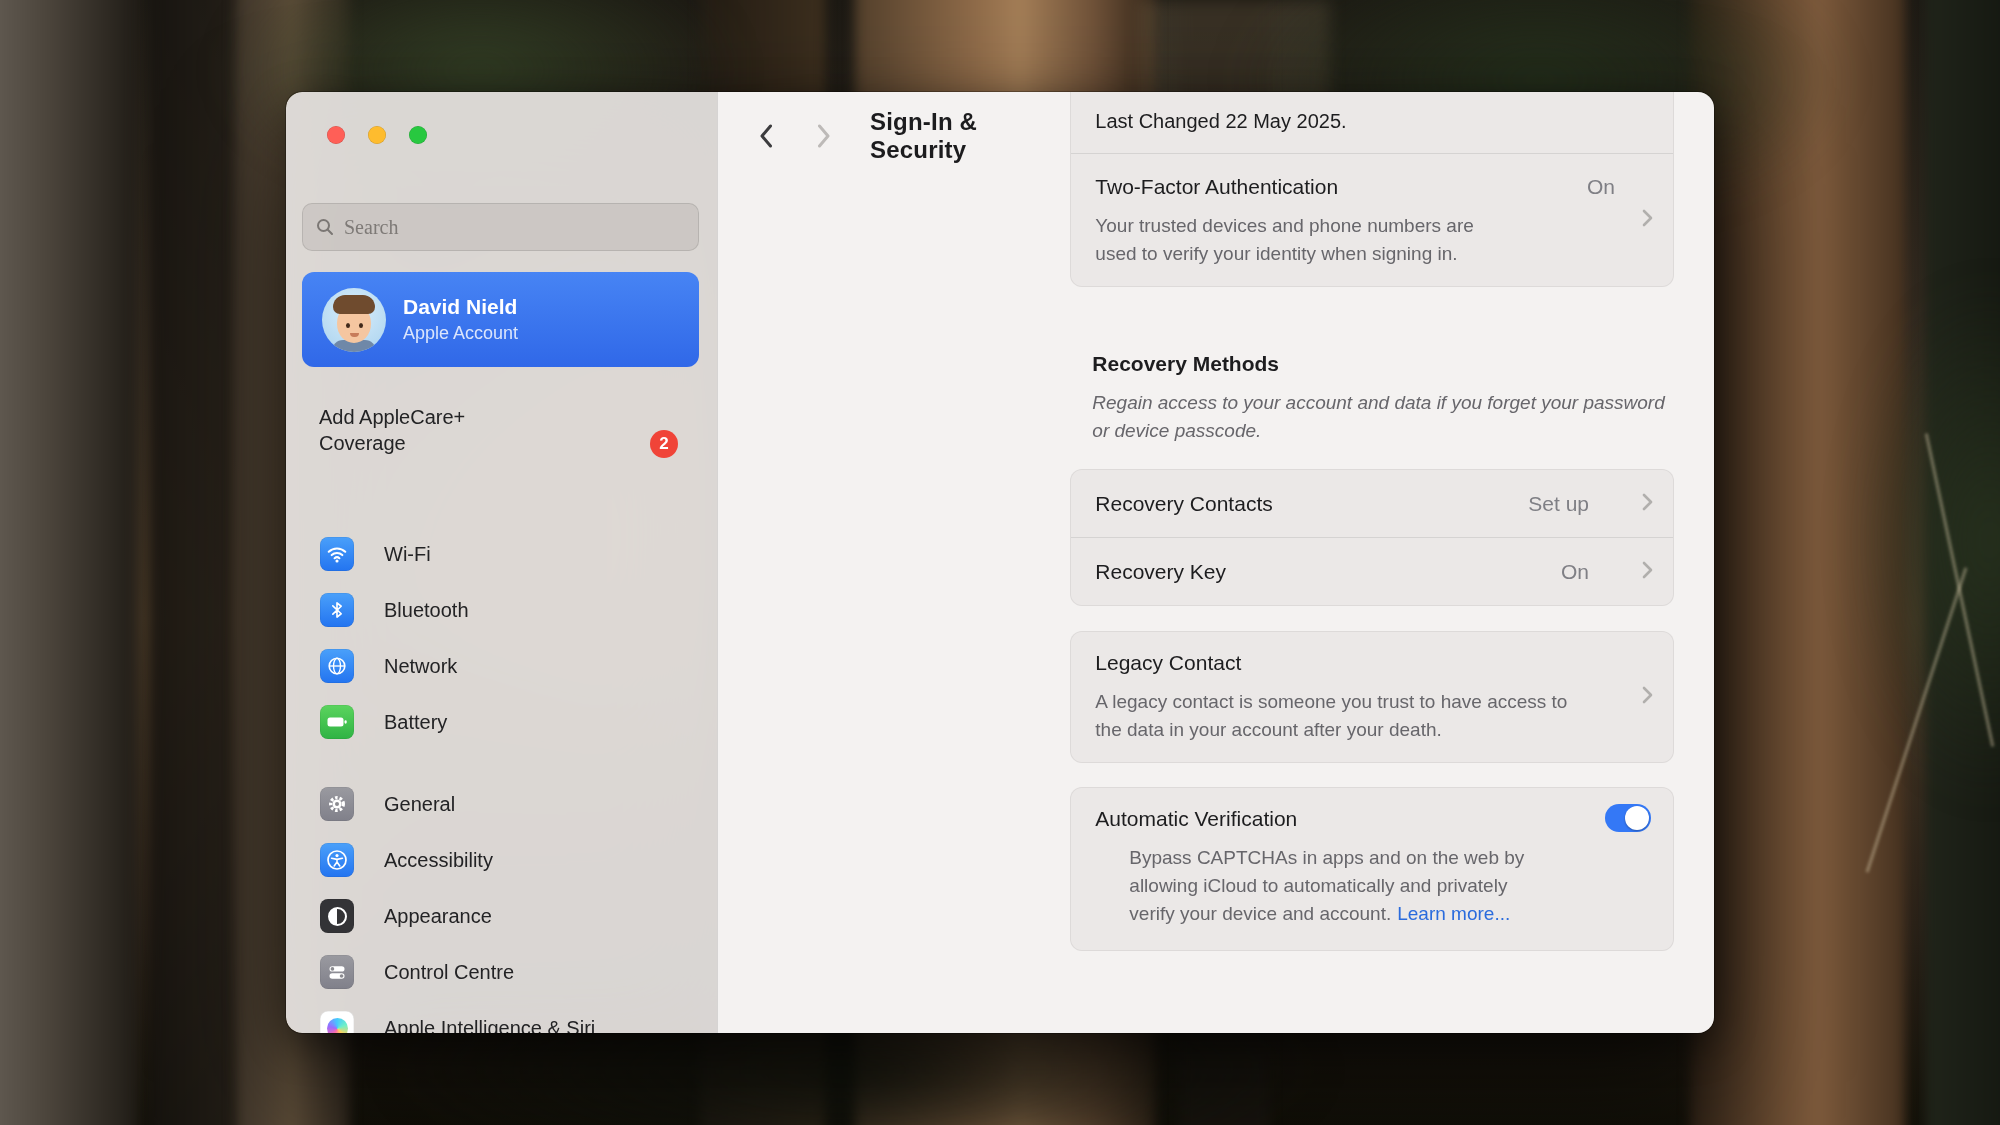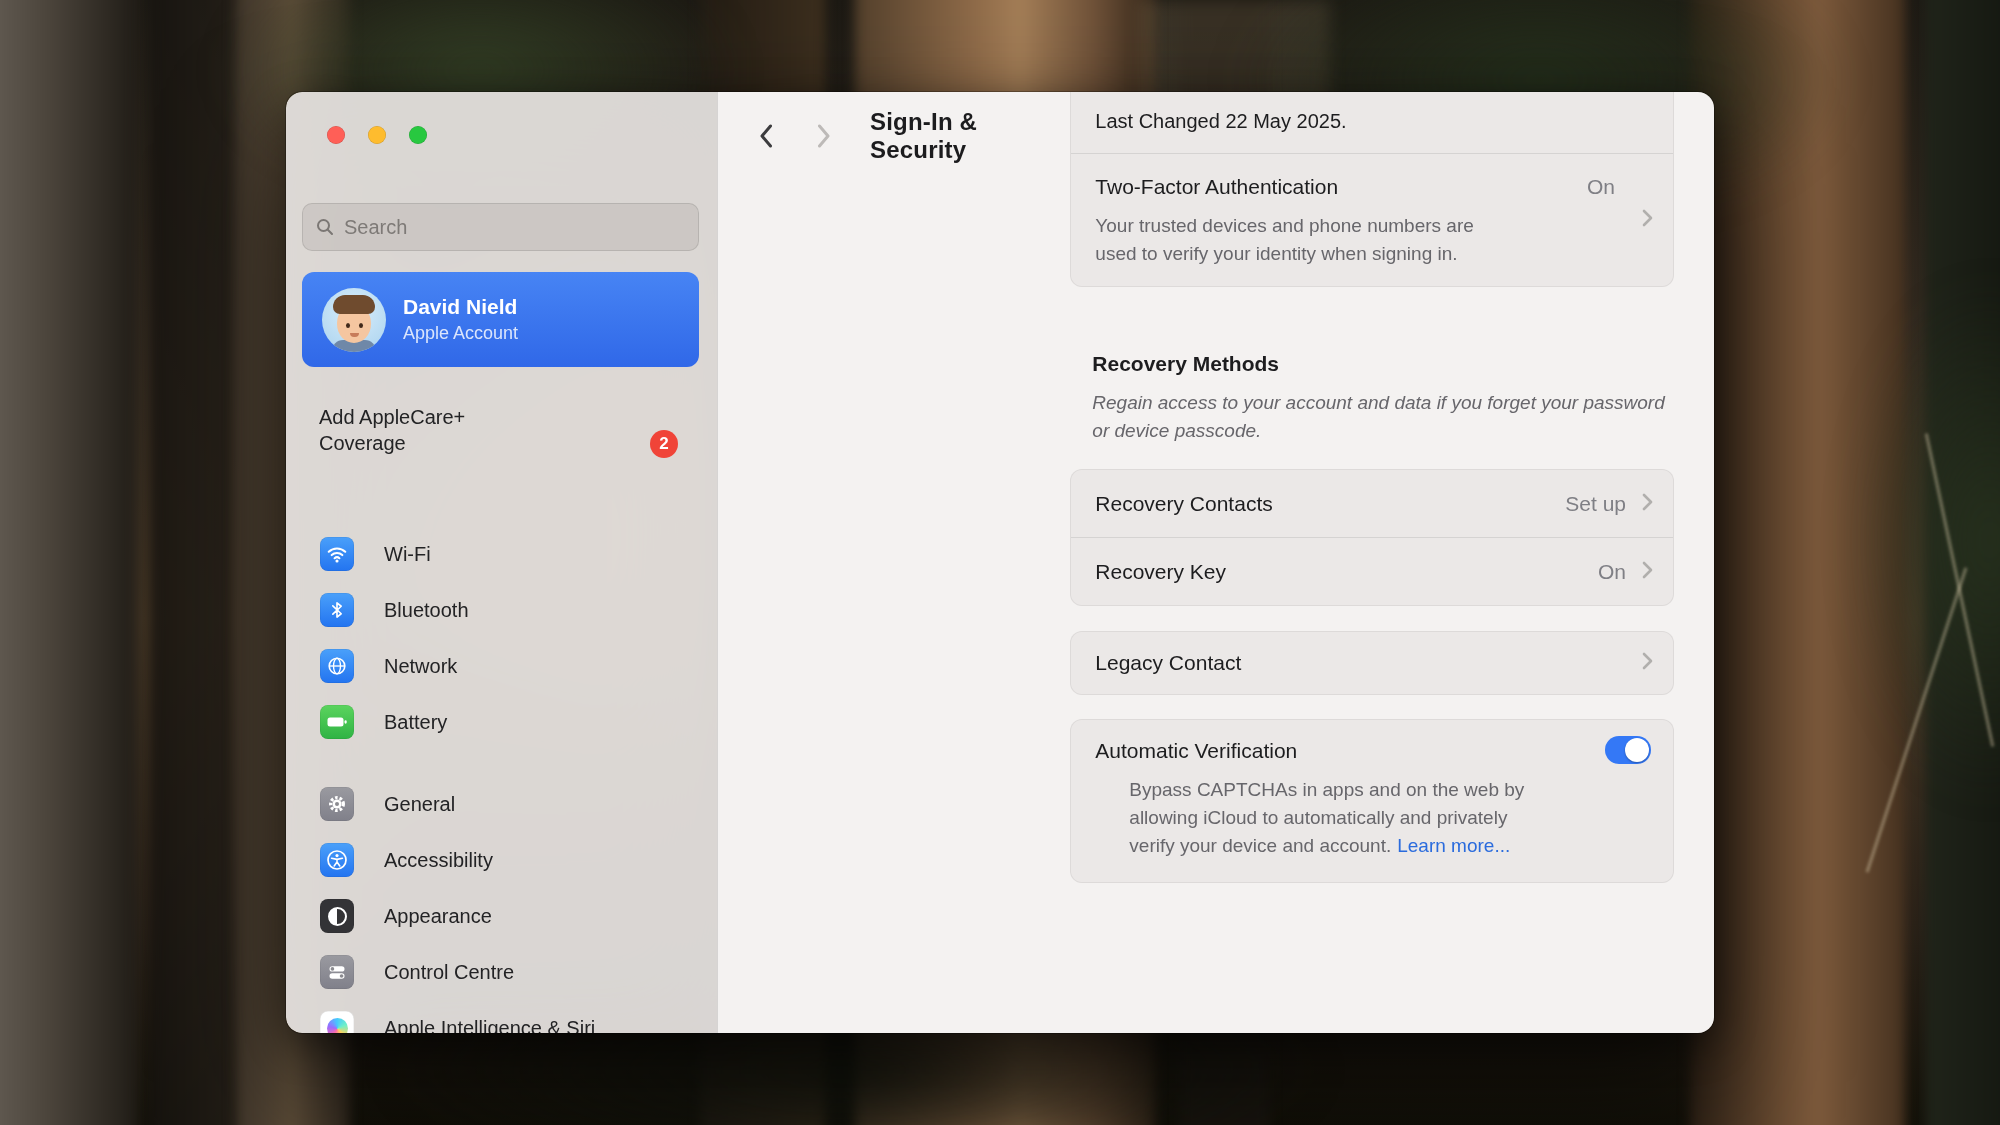--- a/index.html
+++ b/index.html
@@ -43,21 +43,21 @@
     backdrop-filter:blur(50px) saturate(160%); -webkit-backdrop-filter:blur(50px) saturate(160%);
     padding-top:111px; }
   .traffic { position:absolute; top:34px; left:41px; display:flex; gap:23px; }
   .traffic span { width:18px; height:18px; border-radius:50%; box-shadow:inset 0 0 0 .5px rgba(0,0,0,.18); }
   .tl-close { background:#ff5f57; } .tl-min { background:#febc2e; } .tl-zoom { background:#28c840; }
 
   .search-field { margin:0 18px 0 16px; height:48px; border-radius:10px;
     background:rgba(140,132,127,.18); border:1px solid rgba(0,0,0,.10);
     display:flex; align-items:center; padding:0 12px; gap:9px; }
   .search-field input { flex:1; border:none; outline:none; background:transparent;
-    font-size:20px; color:#333; font-family:Liberation Sans, sans-serif; }
+    font-size:20px; color:#333; font-family:Liberation Serif, serif; }
   .search-field input::placeholder { color:#7e7a77; }
 
   .profile { margin:21px 18px 0 16px; height:95px; border-radius:12px;
     background:linear-gradient(180deg,#4784f4,#3068e8);
     display:flex; align-items:center; padding:0 20px; gap:17px; color:#fff; cursor:default; }
   .profile-name { font-size:21px; font-weight:700; }
   .profile-sub { font-size:18px; color:rgba(255,255,255,.82); margin-top:4px; }
 
   .avatar { width:64px; height:64px; flex:0 0 64px; border-radius:50%; overflow:hidden; position:relative;
     background:radial-gradient(circle at 50% 35%,#d8edfb,#a9d2ee); }
@@ -112,21 +112,21 @@
   .row-title { font-size:21px; color:#1d1d1f; line-height:26px; }
   .row-desc { font-size:19px; color:#67666b; line-height:28px; margin-top:12px; max-width:790px; }
   .val-top { position:absolute; top:20px; right:58px; font-size:21px; color:#7f7f85; line-height:26px; }
   .chev-mid { position:absolute; right:20px; top:50%; transform:translateY(-50%); }
 
   .section { margin:64px 0 0 22px; }
   .section h2 { font-size:21px; font-weight:700; color:#1d1d1f; line-height:26px; }
   .section p { font-size:19px; color:#67666b; line-height:28px; margin-top:12px; max-width:760px;font-style:italic; }
 
   .mt24 { margin-top:24px; } .mt25 { margin-top:25px; }
-  .lrow { height:67px; display:flex; align-items:center; padding:0 20px 0 24px; font-size:21px; color:#1d1d1f; }
+  .lrow { height:67px; display:flex; align-items:center; padding:0 20px 0 24px; font-size:21px; color:#1d1d1f;gap:37px; }
   .lrow .grow { flex:1; }
   .lrow .val { font-size:21px; color:#7f7f85; margin-right:16px; }
 
   .row-legacy { position:relative; padding:18px 80px 18px 24px; }
   .row-auto { position:relative; padding:18px 140px 22px 24px; }
   .row-auto .row-desc { max-width:690px;margin-left:34px; }
   .link { color:#2a6bdd; text-decoration:none; margin-left:6px; cursor:pointer; }
 
   .toggle { position:absolute; top:16px; right:22px; width:46px; height:28px; border-radius:14px;
     background:#3478f6; border:none; }
@@ -334,20 +334,21 @@
             <svg width="11" height="18" viewBox="0 0 11 18">
               <path d="M2 2 L9 9 L2 16" stroke="#b1afad" stroke-width="2.6" fill="none" stroke-linecap="round" stroke-linejoin="round"></path>
             </svg>
           </span>
         </div>
       </div>
 
       <div class="card mt25">
         <div class="row-legacy">
           <div class="row-title">Legacy Contact</div>
+          <div class="row-desc">A legacy contact is someone you trust to have access to the data in your account after your death.</div>
           <span class="chev-mid">
             <svg width="11" height="18" viewBox="0 0 11 18">
               <path d="M2 2 L9 9 L2 16" stroke="#b1afad" stroke-width="2.6" fill="none" stroke-linecap="round" stroke-linejoin="round"></path>
             </svg>
           </span>
         </div>
       </div>
 
       <div class="card mt24">
         <div class="row-auto">

